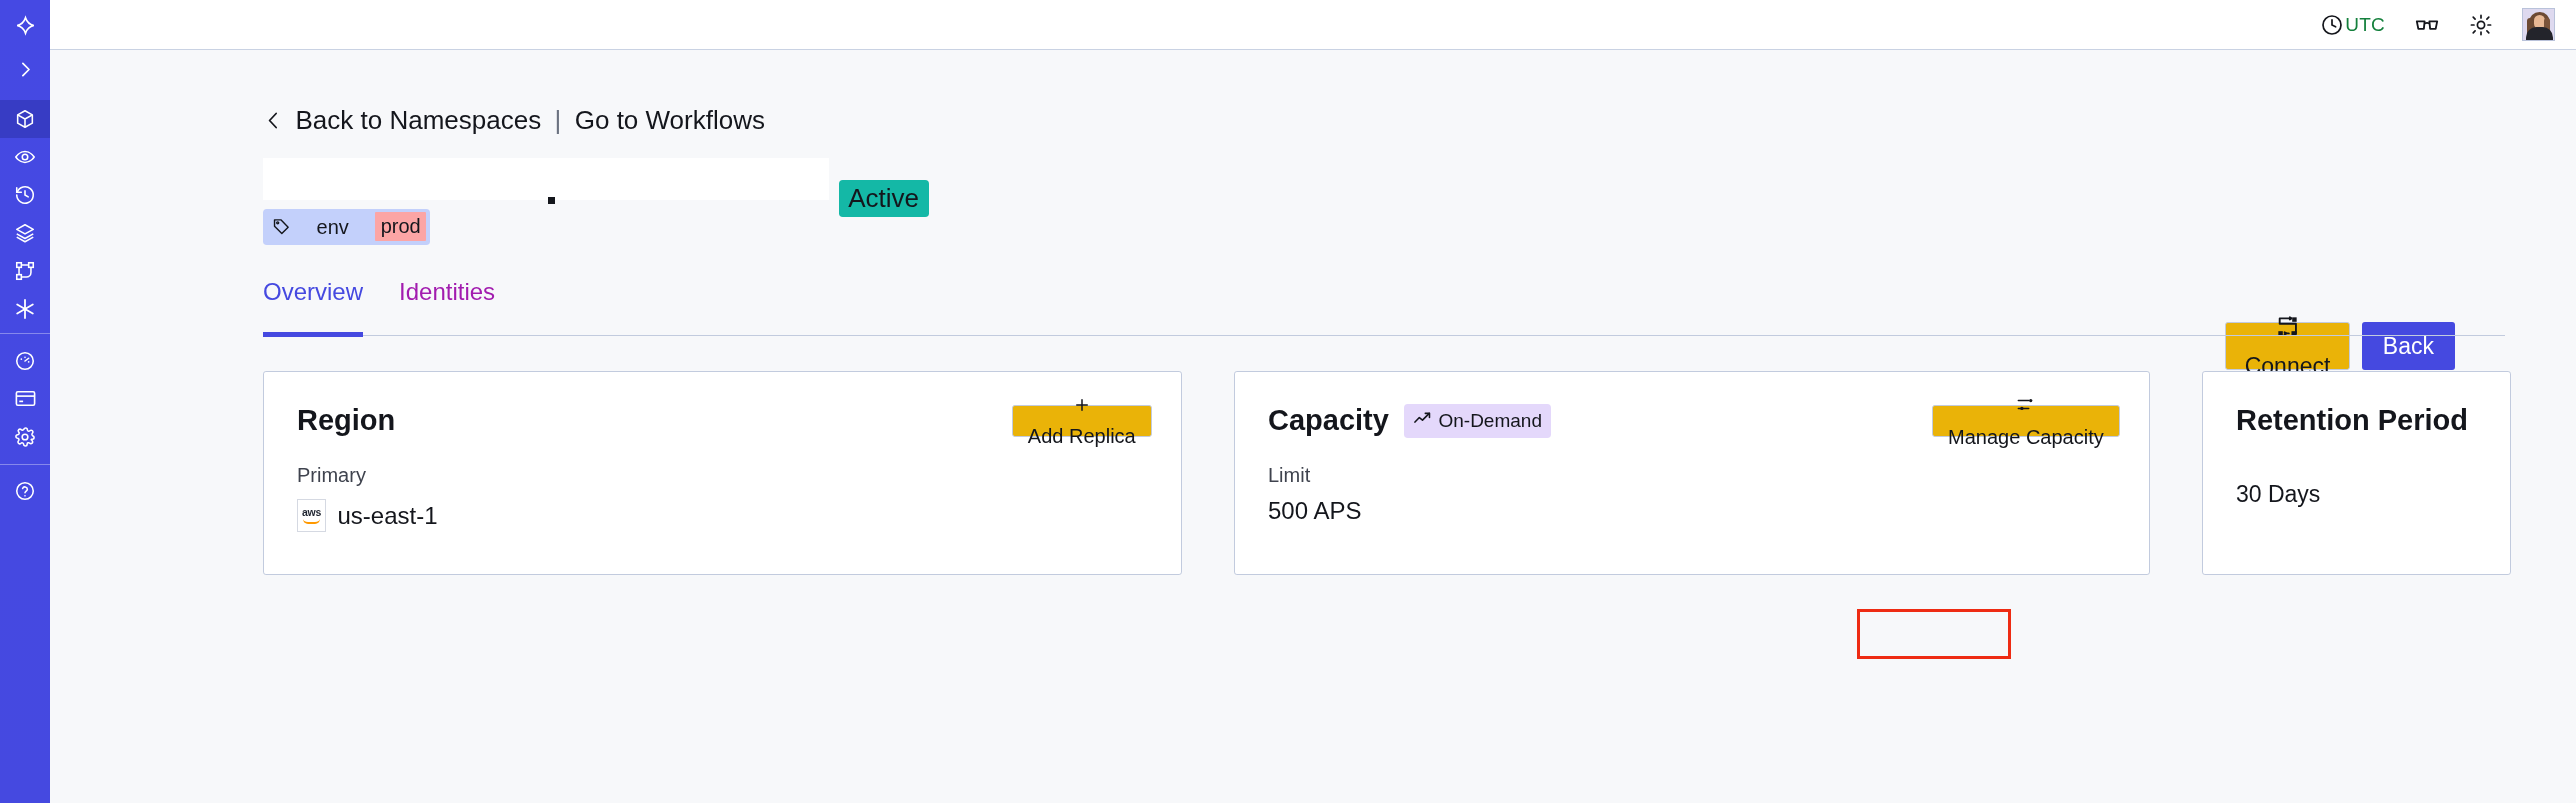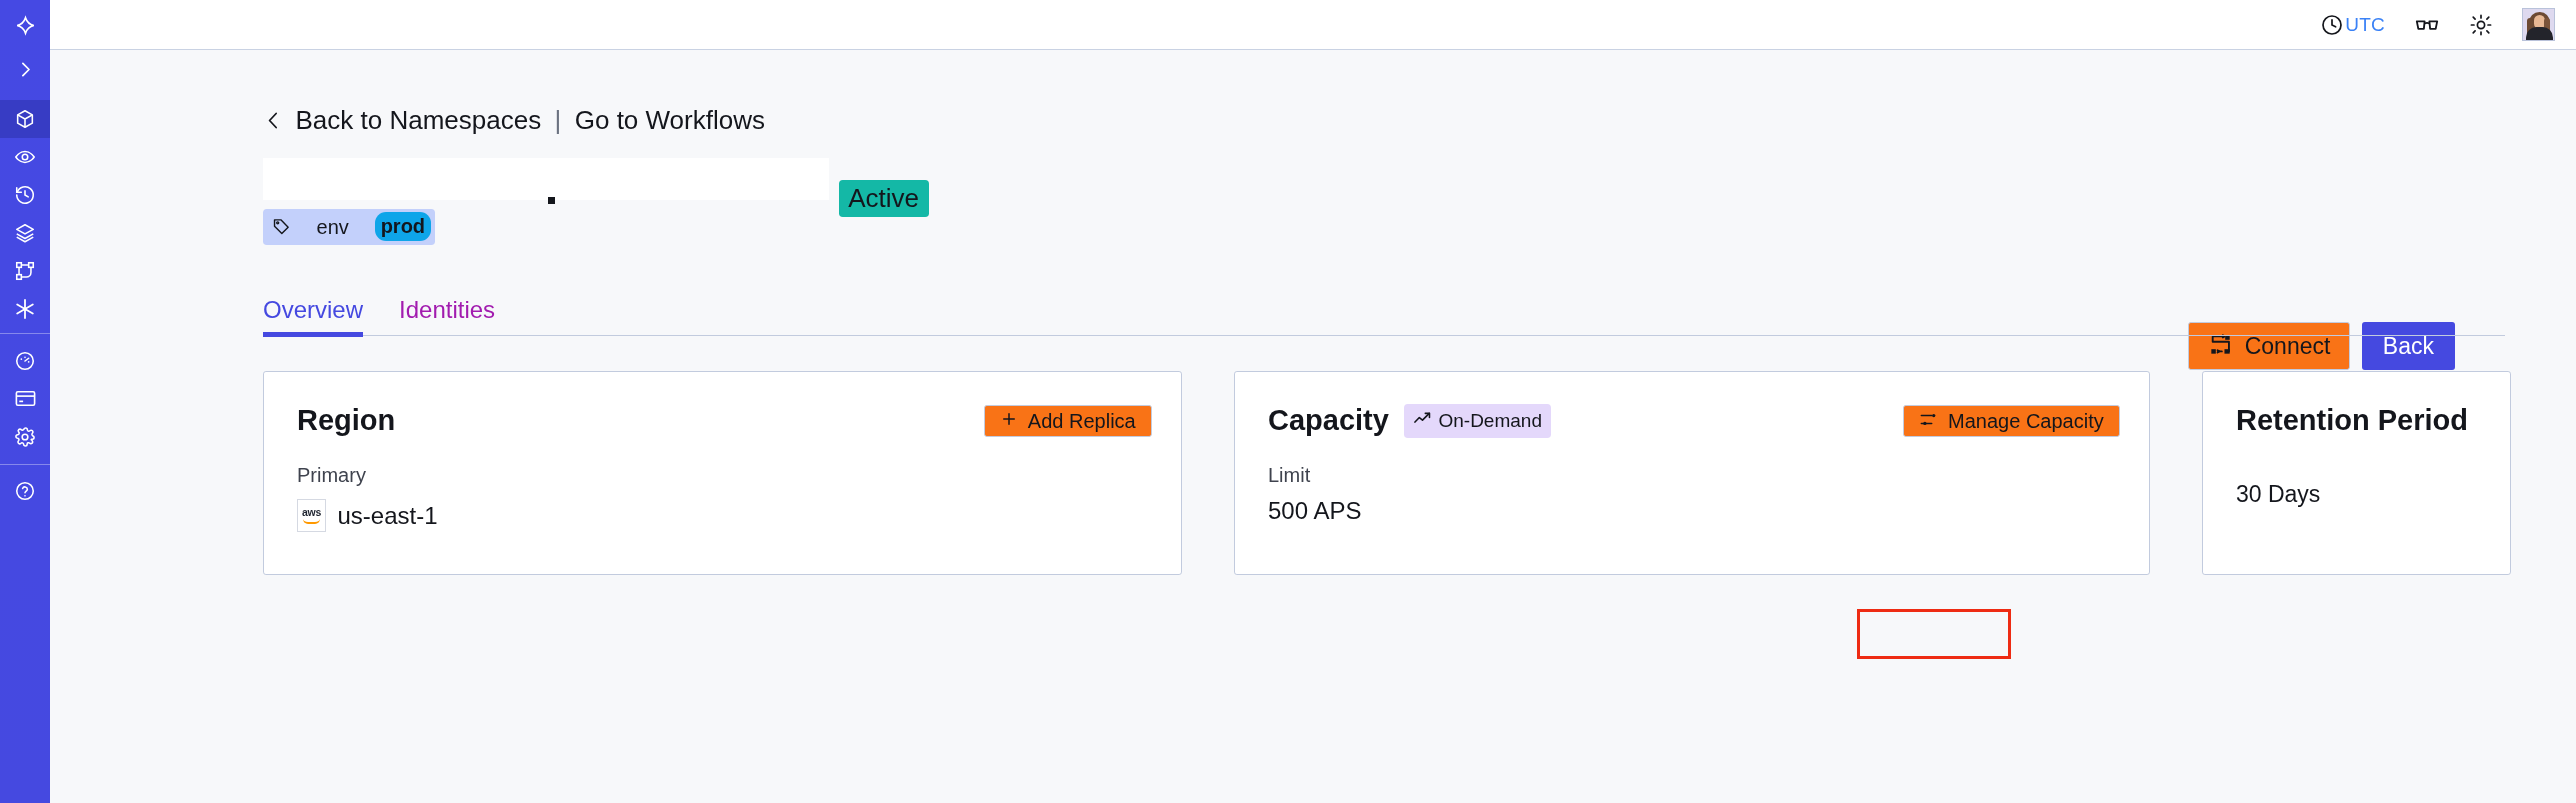--- a/index.html
+++ b/index.html
@@ -57,21 +57,21 @@
     display: flex;
     align-items: center;
     justify-content: flex-end;
     padding-right: 21px;
     gap: 29px;
   }
   .tb-item {
     display: flex;
     align-items: center;
     gap: 1px;
-    color: #3b82f6;
+    color: #15803d;
     font-size: 19px;
     letter-spacing: 0.2px;
   }
   .tb-item svg { display: block; }
   .avatar {
     width: 33px; height: 33px;
     border: 1px solid #b9c2da;
     background: #ded9ef;
     overflow: hidden;
     position: relative;
@@ -147,26 +147,27 @@
     display: inline-flex;
     align-items: center;
     justify-content: center;
     gap: 11.5px;
     font-size: 23px;
     line-height: 1;
     cursor: pointer;
     white-space: nowrap;
   }
   .btn-outline {
-    background: #f97316;
+    background: #eab308;
     border: 1px solid #c2cbde;
     color: #14161c;
     height: 48px;
     padding: 0 19px;
     border-radius: 2.9px;
+    flex-direction: column;
   }
   .btn-primary {
     background: #4549e0;
     color: #ffffff;
     height: 48px;
     padding: 0 21px;
     border: none;
     border-radius: 2.9px;
   }
 
@@ -177,33 +178,31 @@
     align-items: center;
     gap: 26px;
     background: #c3d0fb;
     border-radius: 3.8px;
     padding: 3.8px 3.8px 3.8px 8.6px;
     font-size: 20px;
     color: #14161c;
     line-height: 1;
   }
   .tag .tag-val {
-    background: #0ea5e9;
-    border-radius: 11px;
+    background: #fca5a5;
+    border-radius: 1px;
     padding: 3.8px 5.8px 4.8px;
-    font-weight: bold;
   }
   .tag svg { display: block; }
 
   
   .tabs {
     margin: 35px 0 0 213px;
     width: 2242px;
     display: flex;
-    align-items: flex-end;
     gap: 36px;
     border-bottom: 1.9px solid #c2cbde;
     height: 56px;
     position: relative;
   }
   .tab {
     font-size: 24px;
     color: #a21caf;
     padding-bottom: 12.5px;
     position: relative;

